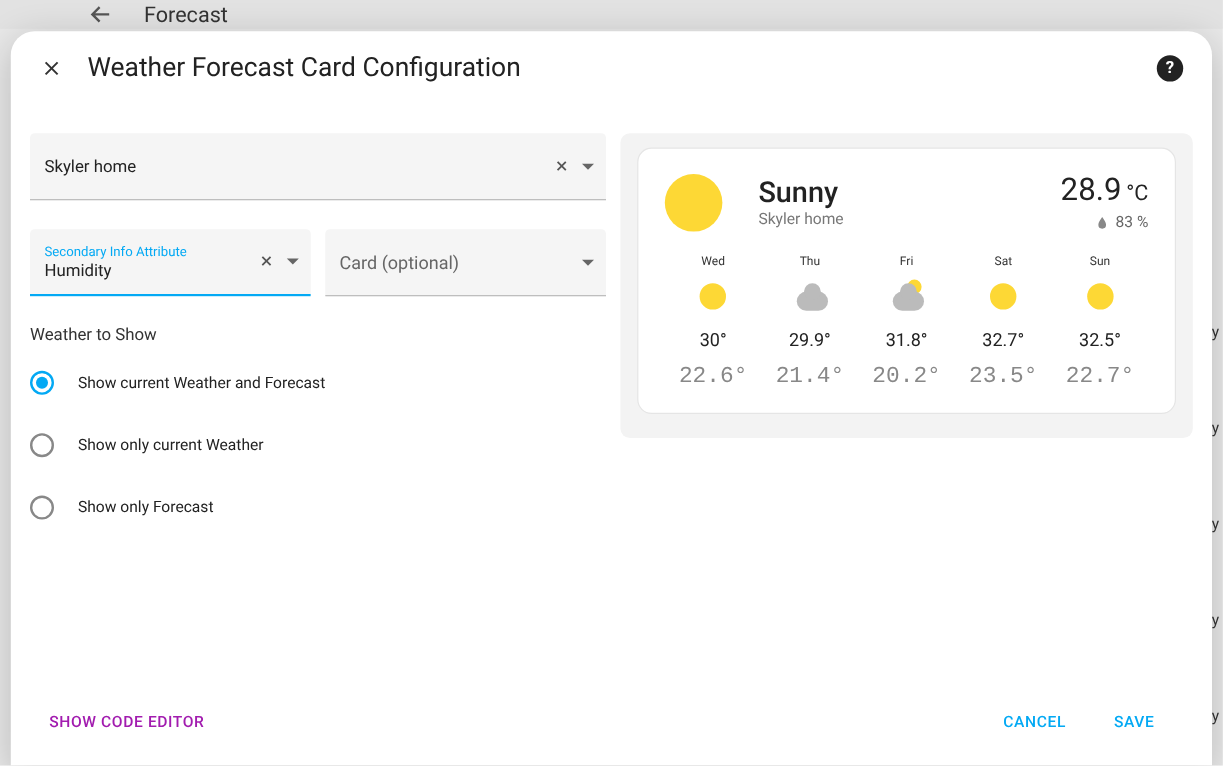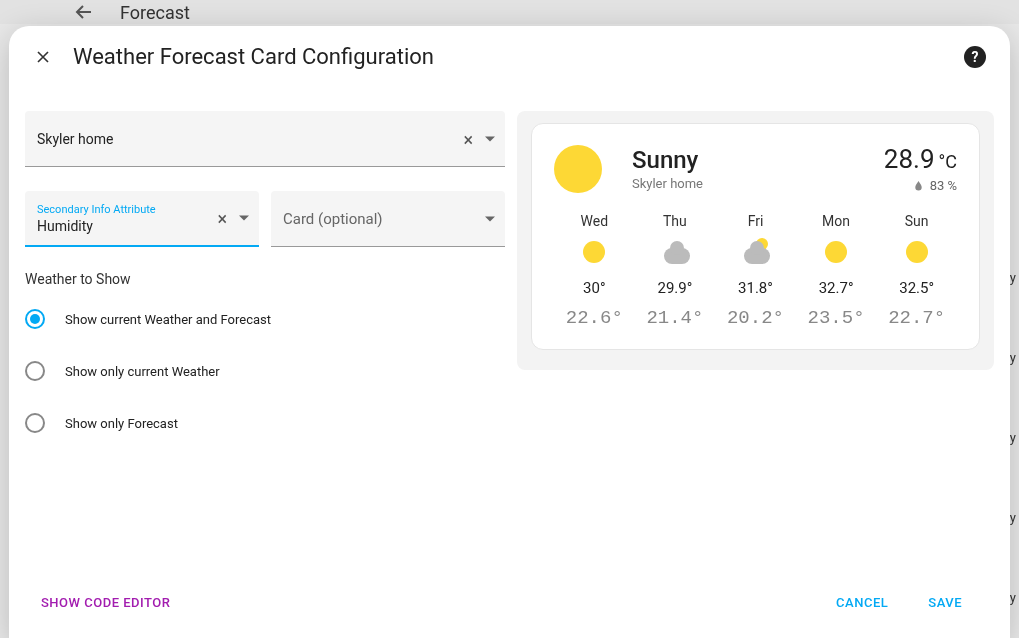--- a/index.html
+++ b/index.html
@@ -265,21 +265,21 @@
       text-align: center;
     }
     .forecast-day {
       flex: 1;
       display: flex;
       flex-direction: column;
       align-items: center;
       gap: 10px;
     }
     .day-name {
-      font-size: 14px;
+      font-size: 10px;
       color: #333;
     }
     .day-icon {
       width: 26px; height: 26px;
       display: flex;
       align-items: center;
       justify-content: center;
     }
     .sun-small {
       width: 22px; height: 22px;
@@ -463,21 +463,21 @@
               <div class="day-icon">
                   <div class="cloud-icon-wrap">
                     <div class="cloud-sun"></div>
                     <div class="cloud-shape"></div>
                   </div>
                 </div>
               <div class="day-high">31.8°</div>
               <div class="day-low">20.2°</div>
             </div>
             <div class="forecast-day">
-              <div class="day-name">Mon</div>
+              <div class="day-name">Sat</div>
               <div class="day-icon">
                   <div class="sun-small"></div>
                 </div>
               <div class="day-high">32.7°</div>
               <div class="day-low">23.5°</div>
             </div>
             <div class="forecast-day">
               <div class="day-name">Sun</div>
               <div class="day-icon">
                   <div class="sun-small"></div>

